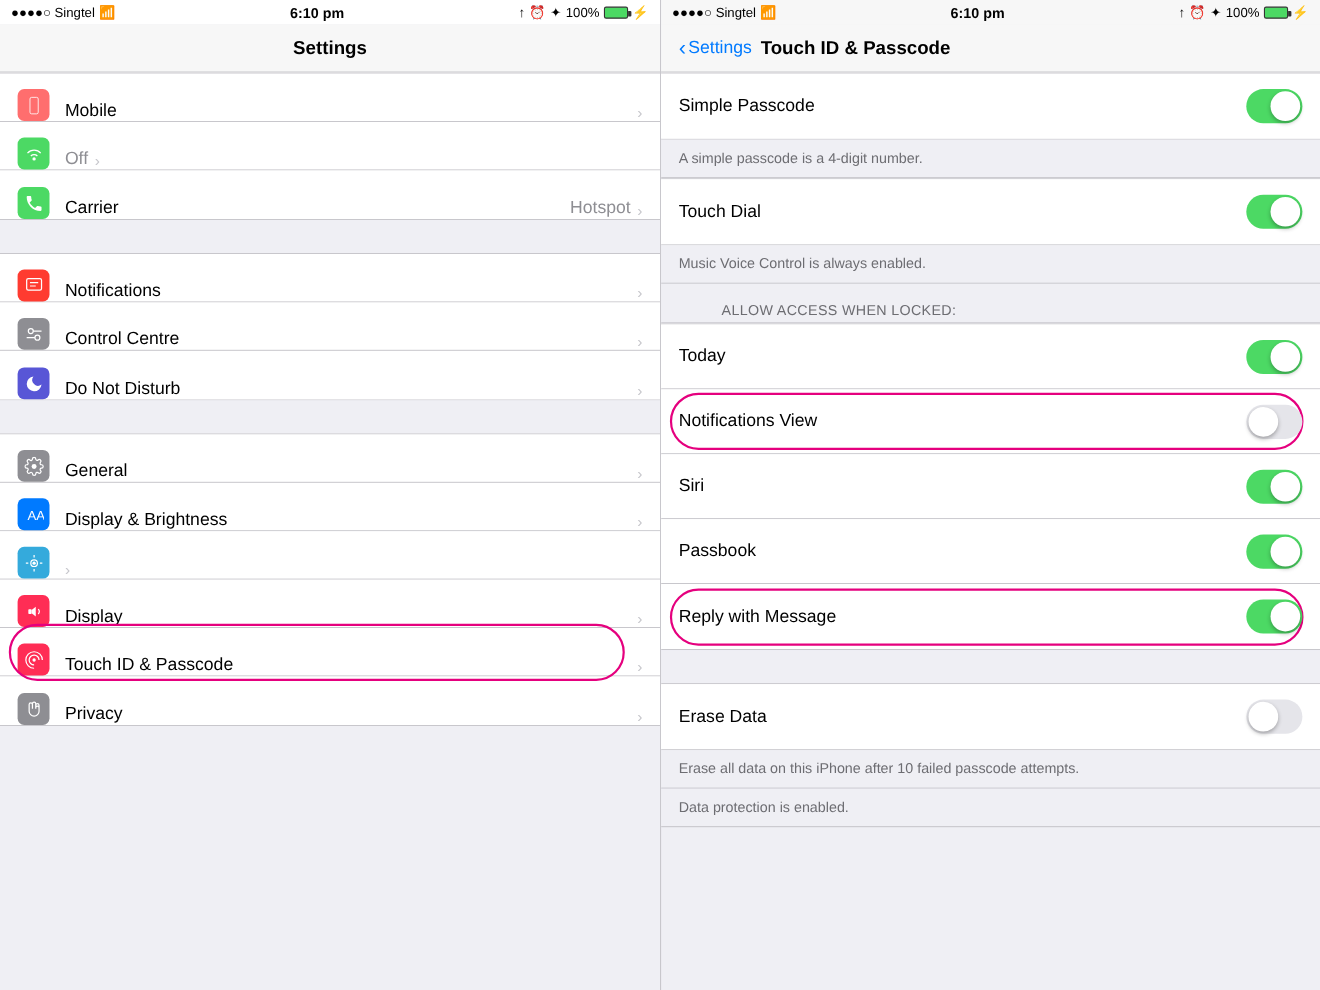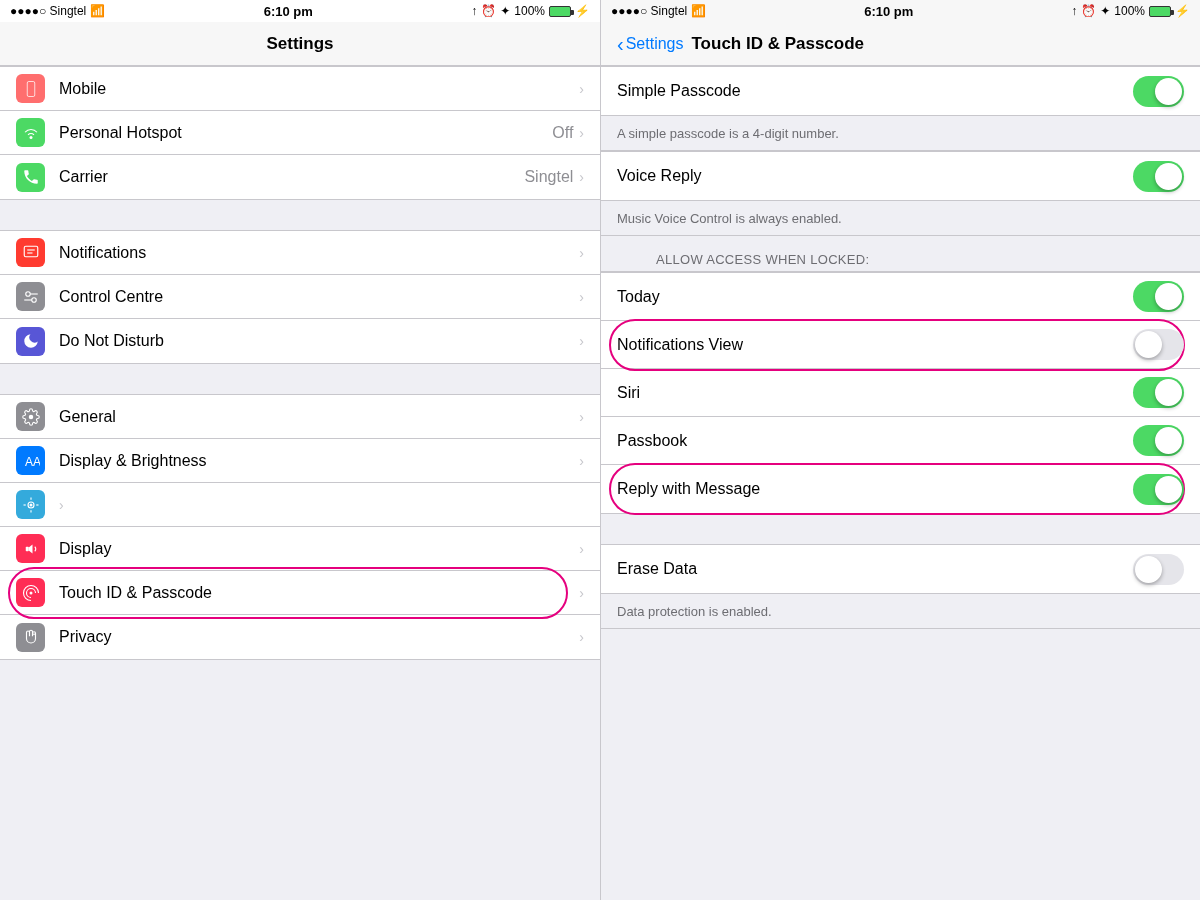--- a/index.html
+++ b/index.html
@@ -77,21 +77,21 @@
     .section-separator {
       height: 30px;
       background: #efeff4;
     }
 
     .settings-cell {
       height: 44px;
       background: #fff;
       border-bottom: 1px solid #c8c7cc;
       display: flex;
-      align-items: center;
+      align-items: flex-end;
       padding: 0 16px;
       cursor: pointer;
       position: relative;
     }
     .settings-cell:last-child { border-bottom: none; }
 
     .cell-icon {
       width: 29px;
       height: 29px;
       border-radius: 6px;
@@ -184,21 +184,21 @@
       color: #000;
     }
 
     .right-list {
       flex: 1;
       overflow-y: auto;
     }
 
     
     .r-cell {
-      height: 48px;
+      height: 59px;
       background: #fff;
       border-bottom: 1px solid #c8c7cc;
       display: flex;
       align-items: center;
       padding: 0 16px;
       position: relative;
     }
     .r-cell-label {
       flex: 1;
       font-size: 16px;
@@ -341,33 +341,32 @@
       </div>
 
       <div class="settings-cell">
         <div class="cell-icon" style="background:#4cd964;">
           <svg viewBox="0 0 24 24" fill="white">
               <circle cx="12" cy="18" r="2" fill="white"></circle>
               <path d="M8 14.5a5.8 5.8 0 0 1 8 0" stroke="white" stroke-width="1.5" fill="none"></path>
               <path d="M4 11a10.5 10.5 0 0 1 16 0" stroke="white" stroke-width="1.5" fill="none"></path>
             </svg>
         </div>
-        <span class="cell-label">Personal Hotspot</span>
         <span class="cell-value">Off</span>
         <span class="chevron">›</span>
       </div>
 
       <div class="settings-cell">
         <div class="cell-icon" style="background:#4cd964;">
           <svg viewBox="0 0 24 24" fill="white">
               <path d="M6.6 10.8c1.4 2.8 3.8 5.1 6.6 6.6l2.2-2.2c.3-.3.7-.4 1-.2 1.1.4 2.3.6 3.6.6.6 0 1 .4 1 1V20c0 .6-.4 1-1 1-9.4 0-17-7.6-17-17 0-.6.4-1 1-1h3.5c.6 0 1 .4 1 1 0 1.3.2 2.5.6 3.6.1.3 0 .7-.2 1L6.6 10.8z" fill="white"></path>
             </svg>
         </div>
         <span class="cell-label">Carrier</span>
-        <span class="cell-value">Singtel</span>
+        <span class="cell-value">Hotspot</span>
         <span class="chevron">›</span>
       </div>
     </div>
 
     <div class="section-separator"></div>
 
     <div class="section-group">
 
       <div class="settings-cell">
         <div class="cell-icon" style="background:#ff3b30;">
@@ -519,21 +518,21 @@
           <div class="toggle-knob"></div>
         </div>
       </div>
     </div>
     <div class="r-section-note">
       <span class="r-section-note-text">A simple passcode is a 4-digit number.</span>
     </div>
 
     <div class="section-group" style="margin-top:0;">
       <div class="r-cell">
-        <span class="r-cell-label">Voice Reply</span>
+        <span class="r-cell-label">Touch Dial</span>
         <div class="toggle on">
           <div class="toggle-knob"></div>
         </div>
       </div>
     </div>
     <div class="r-section-note">
       <span class="r-section-note-text">Music Voice Control is always enabled.</span>
     </div>
 
     <div class="r-section-header">
@@ -584,17 +583,20 @@
 
     <div class="section-group">
       <div class="r-cell">
         <span class="r-cell-label">Erase Data</span>
         <div class="toggle off">
           <div class="toggle-knob"></div>
         </div>
       </div>
     </div>
     <div class="r-section-note">
+      <span class="r-section-note-text">Erase all data on this iPhone after 10 failed passcode attempts.</span>
+    </div>
+    <div class="r-section-note">
       <span class="r-section-note-text">Data protection is enabled.</span>
     </div>
 
   </div>
 </div>
 
 </body></html>

